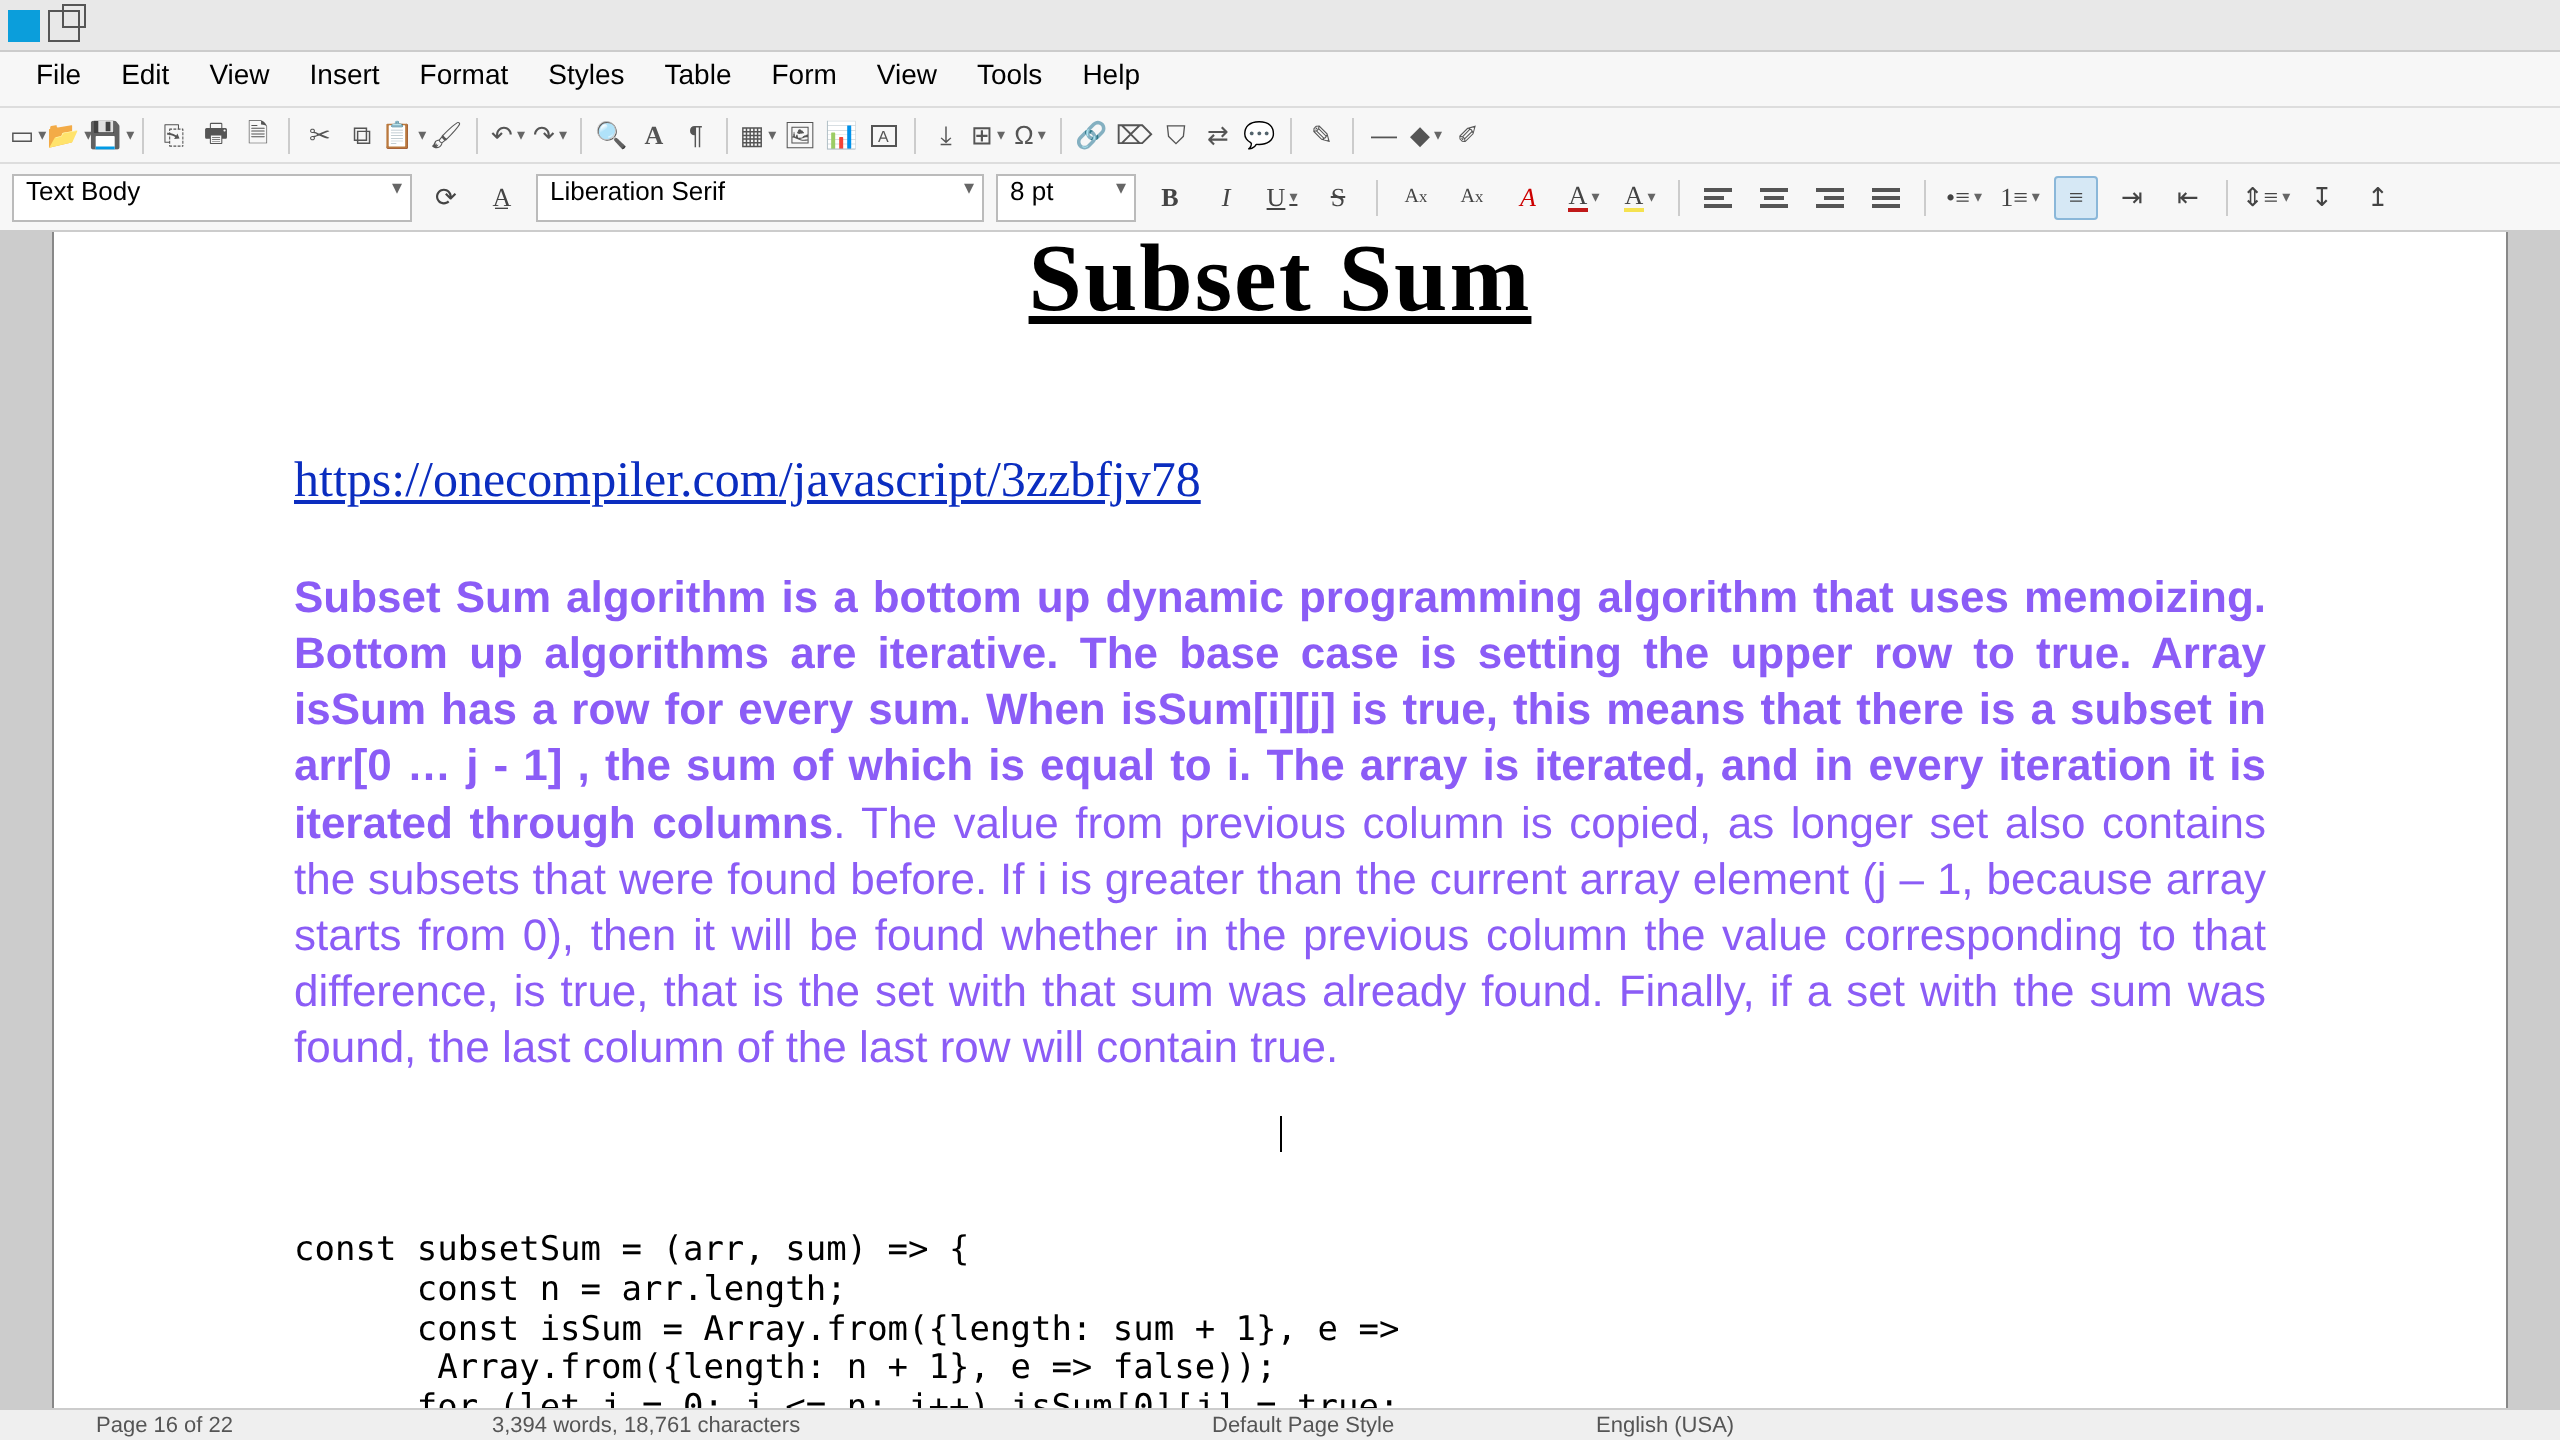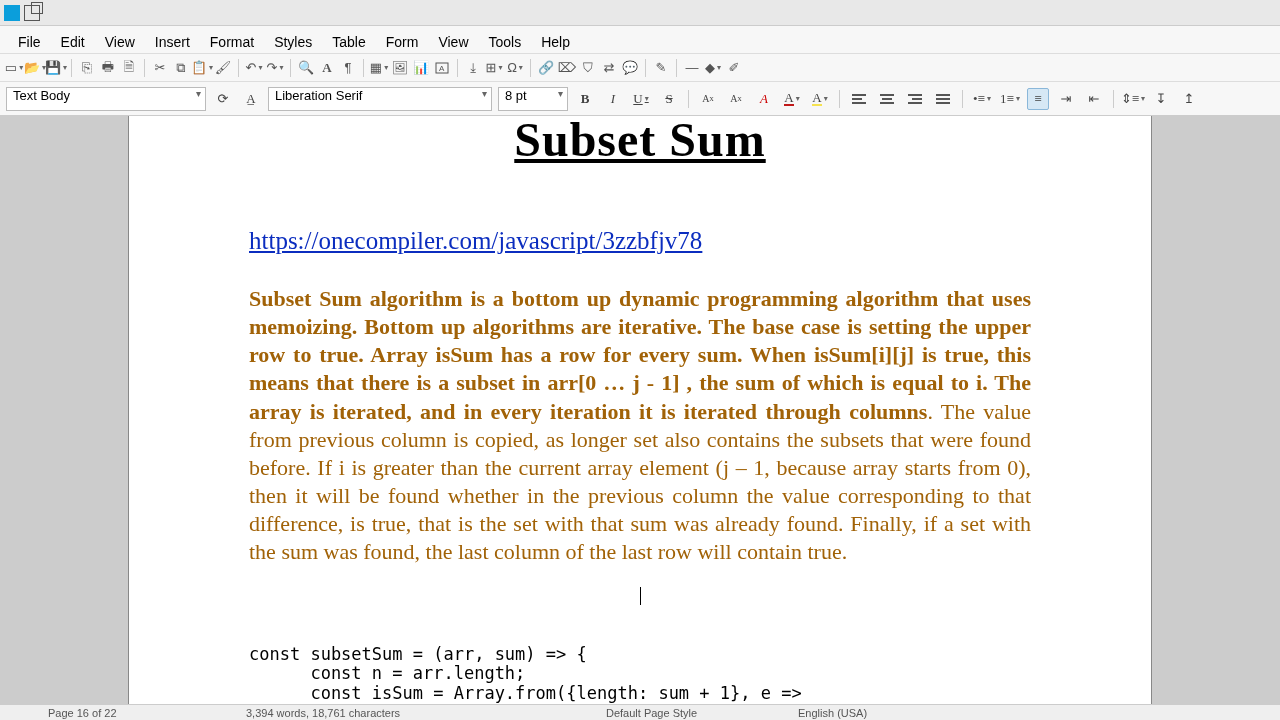--- a/index.html
+++ b/index.html
@@ -4,40 +4,40 @@
 <style>
 * { margin:0; padding:0; box-sizing:border-box; }
 body { font-family: "Segoe UI", Arial, sans-serif; background:#f0f0f0; width:1280px; height:720px; overflow:hidden; font-size:13px; }
 .titlebar { height:26px; background:#e8e8e8; display:flex; align-items:center; justify-content:space-between; border-bottom:1px solid #ccc; }
 .tb-left { display:flex; align-items:center; gap:4px; padding-left:4px; }
 .icon-box { width:16px; height:16px; background:#0b9edb; display:inline-block; }
 .restore-icon { width:16px; height:16px; border:1.5px solid #555; position:relative; }
 .restore-icon::after { content:""; position:absolute; width:10px; height:10px; border:1.5px solid #555; top:-4px; right:-4px; }
 .tb-center { flex:1; text-align:center; color:#2b2b2b; }
 .tb-right { width:80px; }
-.menubar { height:28px; background:#f7f7f7; display:flex; align-items:flex-end; padding:0 8px; gap:0; border-bottom:1px solid #ddd; font-size:14px; }
+.menubar { height:28px; background:#f7f7f7; display:flex; align-items:flex-start; padding:0 8px; gap:0; border-bottom:1px solid #ddd; font-size:14px; }
 .menubar span { padding:3px 10px; cursor:default; }
 .toolbar { height:28px; background:#f7f7f7; display:flex; align-items:center; padding:0 6px; gap:5px; border-bottom:1px solid #ddd; }
 .tb-icon { width:16px; height:16px; display:inline-flex; align-items:center; justify-content:center; color:#555; }
 .tb-sep { width:1px; height:18px; background:#ccc; margin:0 2px; }
 .drop::after { content:"▾"; font-size:8px; color:#666; margin-left:2px; }
 .fmtbar { height:34px; background:#f7f7f7; display:flex; align-items:center; padding:0 6px; gap:6px; border-bottom:1px solid #ccc; }
 .combo { height:24px; background:#fff; border:1px solid #bbb; display:flex; padding:0 6px; font-size:13px; position:relative; }
 .combo .arrow { position:absolute; right:4px; color:#666; font-size:10px; }
 .sq { width:22px; height:22px; display:inline-flex; align-items:center; justify-content:center; color:#444; cursor:default; border-radius:2px; font-family:"Liberation Serif","Times New Roman",serif; }
 .sq.bold { font-weight:bold; }
 .sq.italic { font-style:italic; }
 .sq.under { text-decoration:underline; }
 .sq.strike { text-decoration:line-through; }
 .sq.active { background:#d6e8f5; border:1px solid #8ab7d9; }
 .workspace { height:604px; background:#ccc; display:flex; justify-content:center; overflow:hidden; }
-.page { width:1024px; background:#fff; border:1px solid #888; border-top:none; margin-top:0; padding:0 120px 40px 120px; }
+.page { width:1228px; background:#fff; border:1px solid #888; border-top:none; margin-top:0; padding:0 120px 40px 120px; }
 .doc-title { font-family:"Liberation Serif","Times New Roman",serif; font-size:48px; font-weight:bold; text-decoration:underline; text-align:center; margin-top:-4px; letter-spacing:1px; }
 .doc-link { font-family:"Liberation Serif","Times New Roman",serif; font-size:25px; color:#0b2dbf; text-decoration:underline; margin-top:60px; }
-.doc-para { font-family:Liberation Serif, serif; font-size:22px; text-align:justify; margin-top:30px; line-height:1.28; color:#a16207; }
+.doc-para { font-family:Liberation Sans, sans-serif; font-size:22px; text-align:justify; margin-top:30px; line-height:1.28; color:#8b5cf6; }
 .doc-para .bold { font-weight:bold; }
 .doc-code { font-family:"DejaVu Sans Mono","Courier New",monospace; font-size:17px; margin-top:40px; white-space:pre; line-height:1.15; color:#000; }
 .cursor-mark { display:inline-block; width:1px; height:18px; border-left:1.5px solid #000; vertical-align:middle; }
 .statusbar { position:absolute; bottom:0; left:0; width:1280px; height:16px; background:#efefef; border-top:1px solid #ccc; font-size:11px; color:#555; display:flex; align-items:center; }
 .status-left { padding-left:48px; }
 .status-mid1 { position:absolute; left:246px; }
 .status-mid2 { position:absolute; left:558px;padding-left:48px; }
 .status-mid3 { position:absolute; left:798px; }
 .align-lines { display:inline-block; width:14px; }
 .al span { display:block; height:2px; background:#555; margin:2px 0; }

